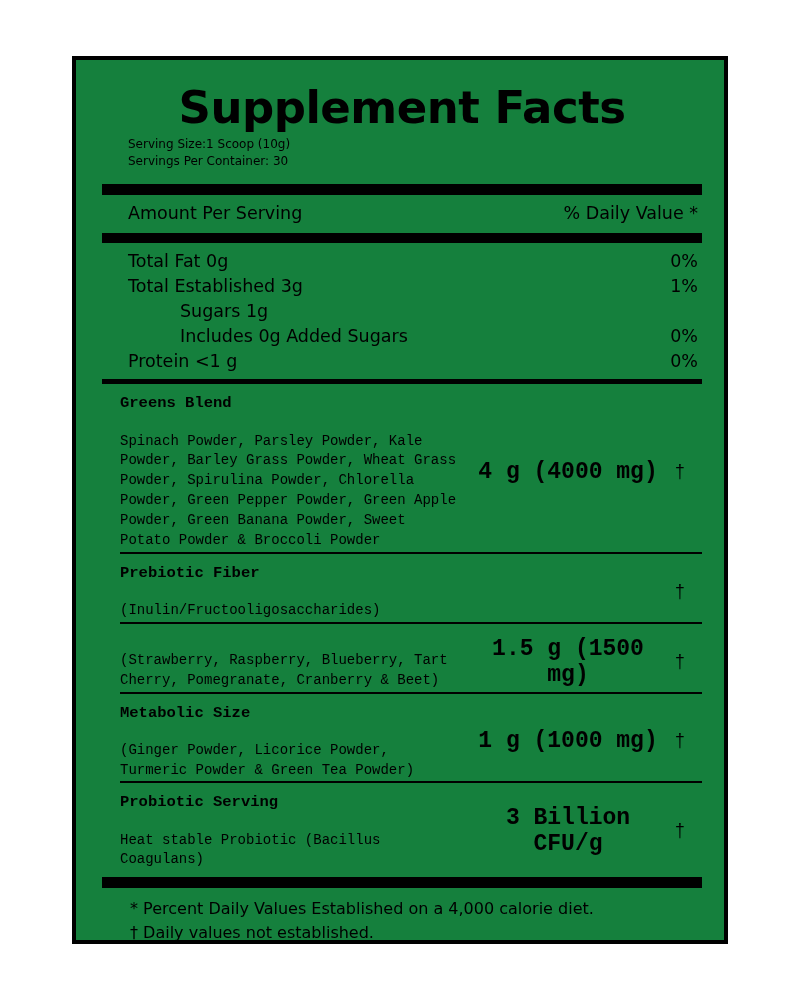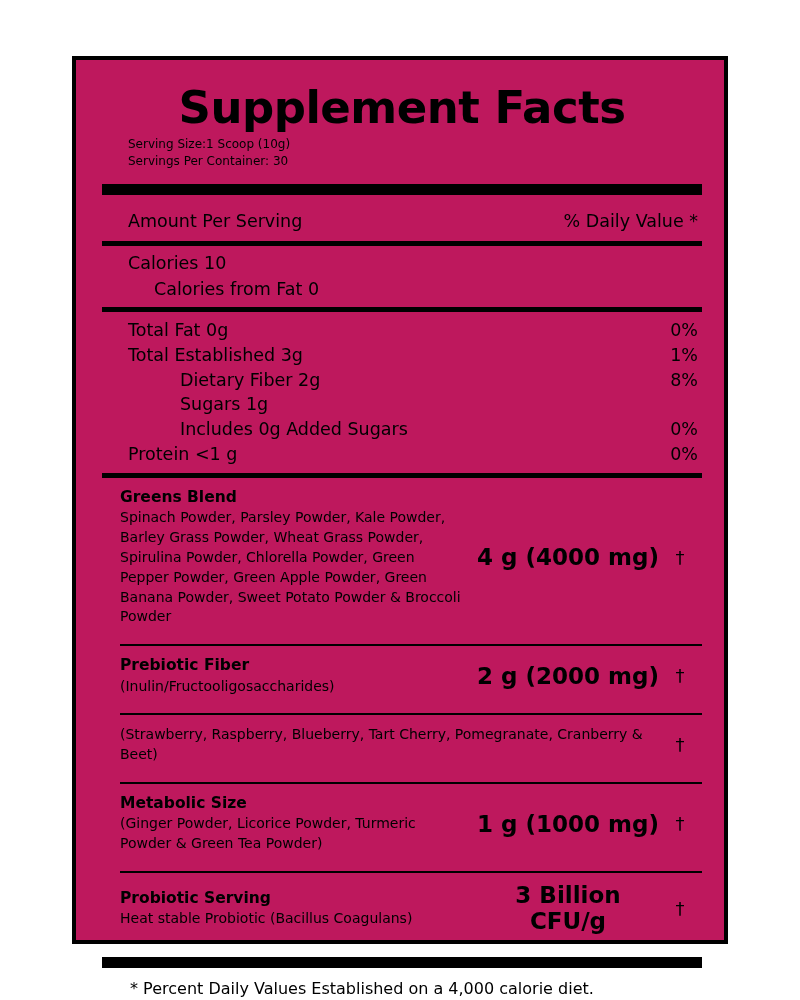--- a/index.html
+++ b/index.html
@@ -15,21 +15,21 @@
     position: relative;
   }
   .panel {
     position: absolute;
     left: 72px;
     top: 56px;
     width: 656px;
     height: 888px;
     border: 4px solid #000000;
     box-sizing: border-box;
-    background: #be185d;
+    background: #15803d;
   }
   .inner {
     position: absolute;
     left: 26px;
     top: 18px;
     right: 22px;
     bottom: 14px;
   }
   .title {
     text-align: center;
@@ -56,56 +56,57 @@
     background: #000000;
   }
   .row {
     display: flex;
     justify-content: space-between;
     align-items: baseline;
     font-size: 17.5px;
     line-height: 1.42;
   }
   .amount-row {
-    padding: 14px 4px 7px 26px;
+    padding: 6px 4px 7px 26px;
     text-align: center;
   }
   .calories-block {
     padding: 5px 4px 5px 26px;
     font-size: 17.5px;
     line-height: 1.45;
   }
   .indent1 { padding-left: 26px; }
   .indent2 { padding-left: 52px; }
   .nutrients {
     padding: 6px 4px 6px 26px;
     font-size: 17.5px;
     line-height: 1.46;
   }
   .nutrients .row { padding-right: 0; }
   .dv { min-width: 52px; text-align: right; }
   .blend {
     display: flex;
     align-items: center;
-    padding: 9px 4px 17px 18px;
+    padding: 9px 4px 1px 18px;
     position: relative;
+    font-family: Liberation Mono, monospace;
   }
   .blend-left {
     flex: 1 1 auto;
     padding-right: 10px;
   }
   .blend-name {
     font-size: 15.5px;
     font-weight: bold;
     line-height: 1.3;
   }
   .blend-desc {
     font-size: 14px;
     line-height: 1.42;
-    margin-top: 1px;
+    margin-top: 18px;
   }
   .blend-amt {
     flex: 0 0 auto;
     width: 188px;
     text-align: center;
     font-size: 23px;
     font-weight: bold;
     align-self: center;
   }
   .blend-dag {
@@ -141,41 +142,33 @@
 
     <div class="rule-thick"></div>
 
     <div class="row amount-row">
       <span>Amount Per Serving</span>
       <span>% Daily Value *</span>
     </div>
 
     <div class="rule-med"></div>
 
-    <div class="calories-block">
-      <div>Calories 10</div>
-      <div class="indent1">Calories from Fat 0</div>
-    </div>
 
     <div class="rule-med"></div>
 
     <div class="nutrients">
       <div class="row">
         <span>Total Fat 0g</span>
         <span class="dv">0%</span>
       </div>
       <div class="row">
         <span>Total Established 3g</span>
         <span class="dv">1%</span>
       </div>
       <div class="row">
-        <span class="indent2">Dietary Fiber  2g</span>
-        <span class="dv">8%</span>
-      </div>
-      <div class="row">
         <span class="indent2">Sugars  1g</span>
         <span class="dv"></span>
       </div>
       <div class="row">
         <span class="indent2">Includes 0g Added Sugars</span>
         <span class="dv">0%</span>
       </div>
       <div class="row">
         <span>Protein &lt;1 g</span>
         <span class="dv">0%</span>
@@ -192,29 +185,29 @@
       <div class="blend-amt">4 g (4000 mg)</div>
       <div class="blend-dag">†</div>
     </div>
     <div class="sep"></div>
 
     <div class="blend">
       <div class="blend-left">
         <div class="blend-name">Prebiotic Fiber</div>
         <div class="blend-desc">(Inulin/Fructooligosaccharides)</div>
       </div>
-      <div class="blend-amt">2 g (2000 mg)</div>
       <div class="blend-dag">†</div>
     </div>
     <div class="sep"></div>
 
     <div class="blend">
       <div class="blend-left">
         <div class="blend-desc">(Strawberry, Raspberry, Blueberry, Tart Cherry, Pomegranate, Cranberry &amp; Beet)</div>
       </div>
+      <div class="blend-amt">1.5 g (1500 mg)</div>
       <div class="blend-dag">†</div>
     </div>
     <div class="sep"></div>
 
     <div class="blend">
       <div class="blend-left">
         <div class="blend-name">Metabolic Size</div>
         <div class="blend-desc">(Ginger Powder, Licorice Powder, Turmeric Powder &amp; Green Tea Powder)</div>
       </div>
       <div class="blend-amt">1 g (1000 mg)</div>

